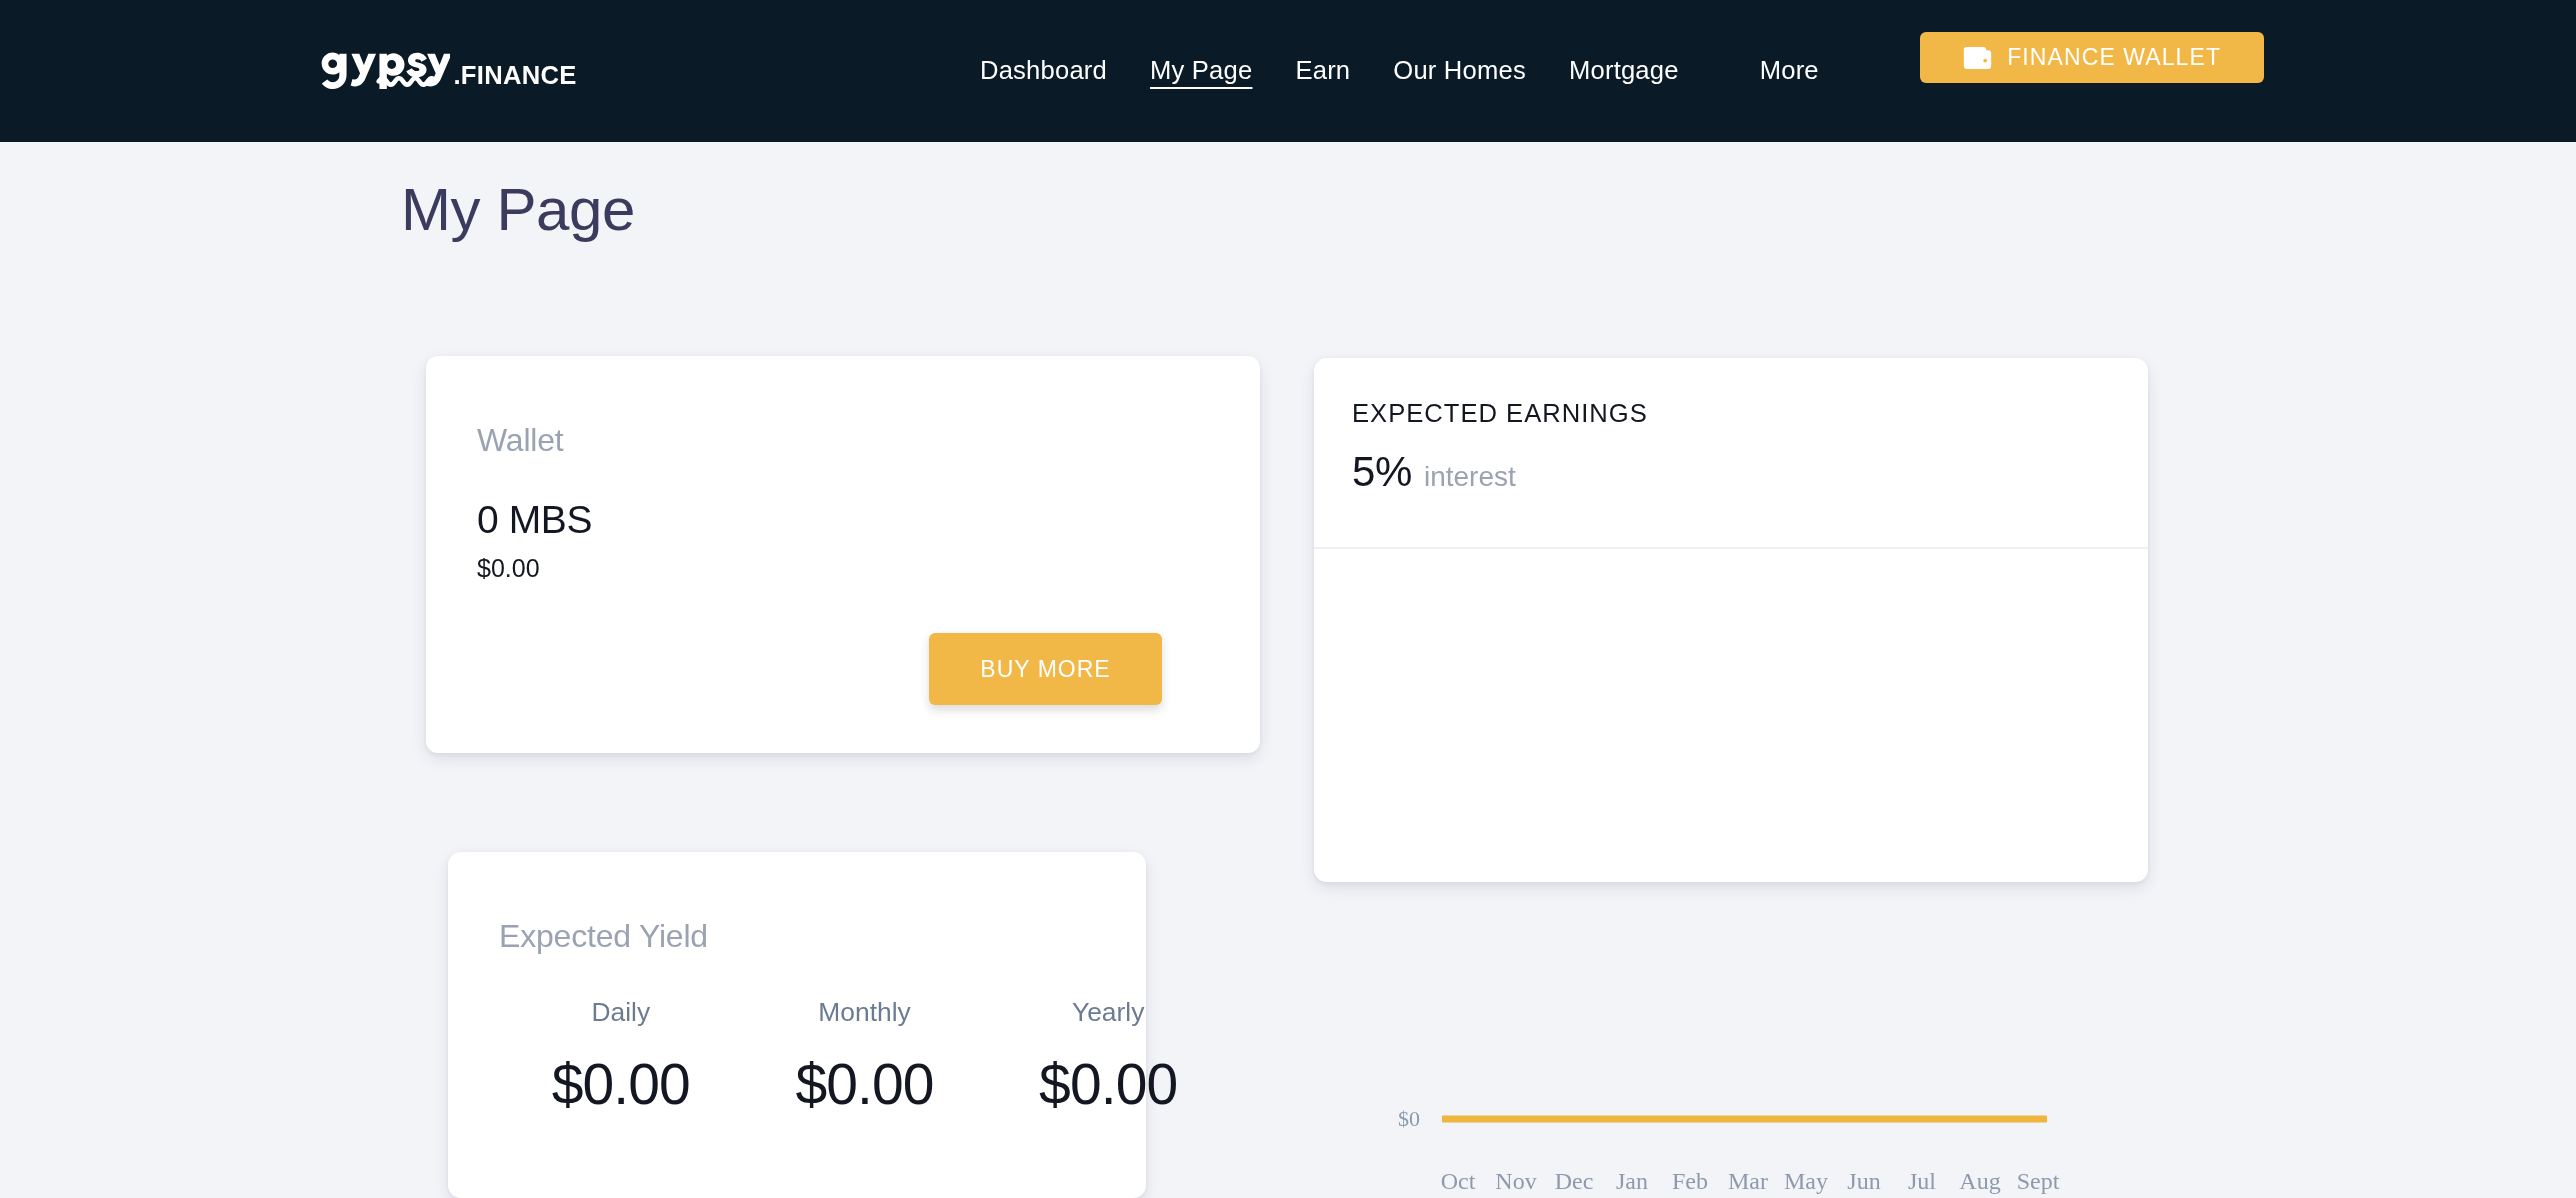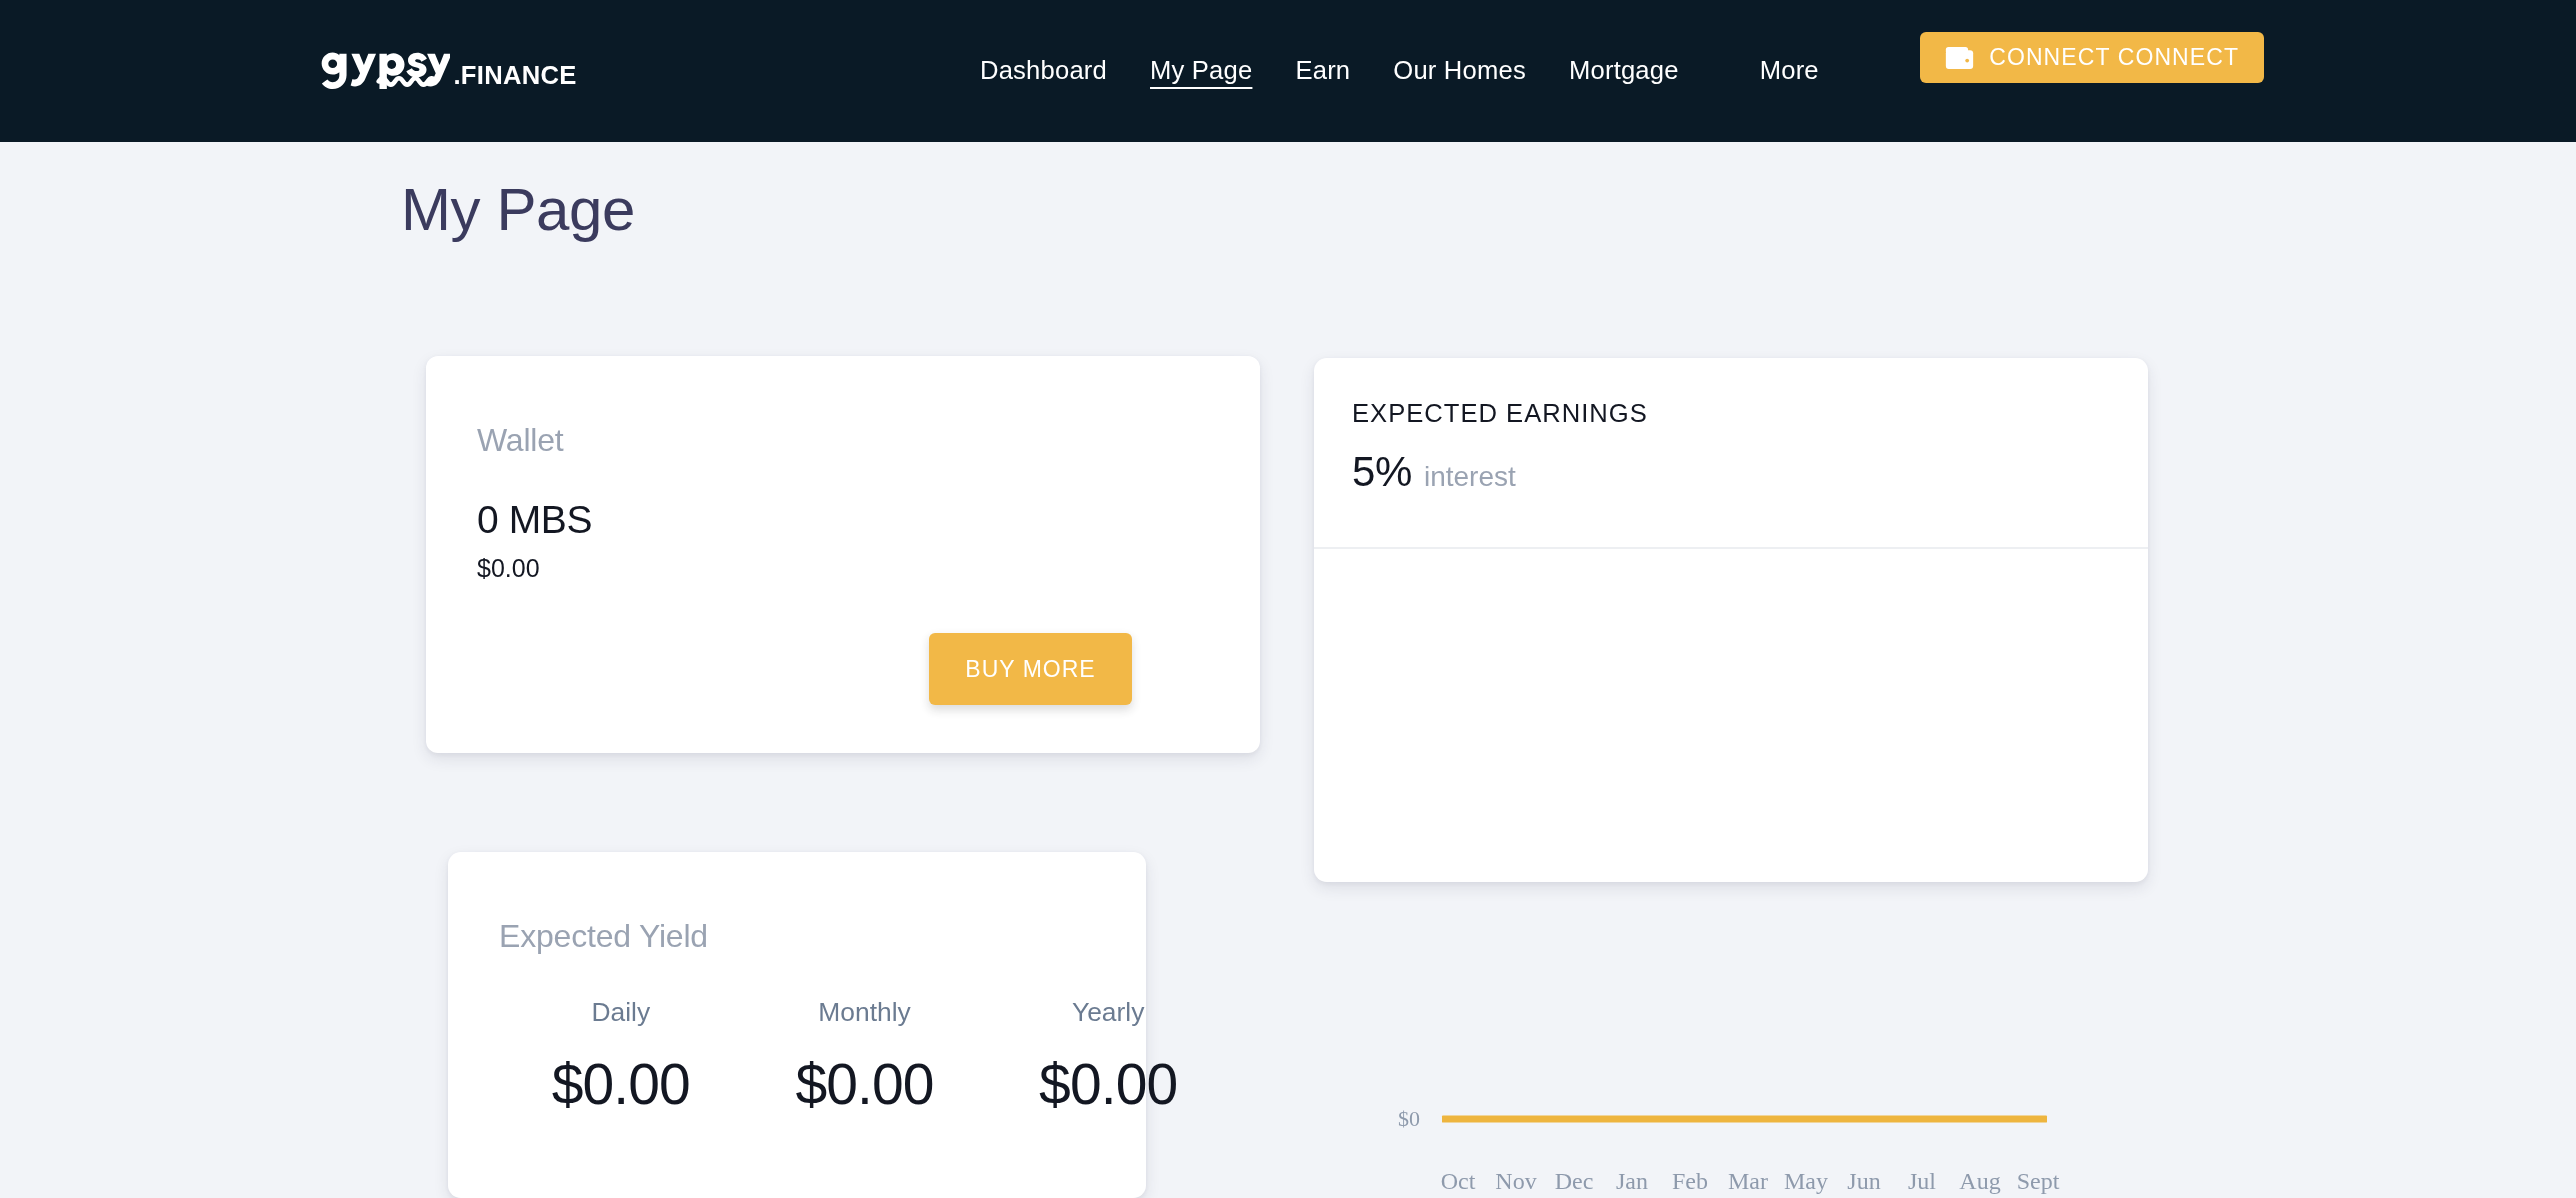--- a/index.html
+++ b/index.html
@@ -134,21 +134,21 @@
   .wallet-amount {
     position: absolute; left: 51px; top: 142px;
     font-size: 39px; font-weight: 400; color: #131722; letter-spacing: -0.4px;
   }
   .wallet-usd {
     position: absolute; left: 51px; top: 198px;
     font-size: 25px; font-weight: 400; color: #131722;
   }
   .buy-btn {
     position: absolute; left: 503px; top: 277px;
-    width: 203px; height: 72px;
+    width: 233px; height: 72px;
     background: #F2B847;
     border: none; border-radius: 6px;
     color: #ffffff; font-size: 23px; font-weight: 400; letter-spacing: 1px;
     font-family: "Liberation Sans", sans-serif;
     cursor: pointer;
     box-shadow: 0 4.3px 9.4px rgba(40,40,40,0.16);
   }
 
   
   #yield-card {
@@ -295,21 +295,21 @@
     <a class="nav-item" href="#">Mortgage</a>
     <a class="nav-item spaced" href="#">More</a>
   </nav>
 
   <button class="connect-btn">
     <svg class="wallet-ico" width="29" height="24" viewBox="0 0 34 28" fill="none">
       <rect x="1" y="5" width="32" height="22" rx="3.5" fill="#ffffff"></rect>
       <rect x="1" y="1" width="26" height="8" rx="3" fill="#ffffff"></rect>
       <circle cx="26" cy="17" r="2.2" fill="#F2B847"></circle>
     </svg>
-    <span class="label">CONNECT CONNECT</span>
+    <span class="label">FINANCE WALLET</span>
   </button>
 </div>
 
 <h1 class="page-title">My Page</h1>
 
 <div class="card" id="wallet-card">
   <div class="card-title">Wallet</div>
   <div class="wallet-amount">0 MBS</div>
   <div class="wallet-usd">$0.00</div>
   <button class="buy-btn">BUY MORE</button>

